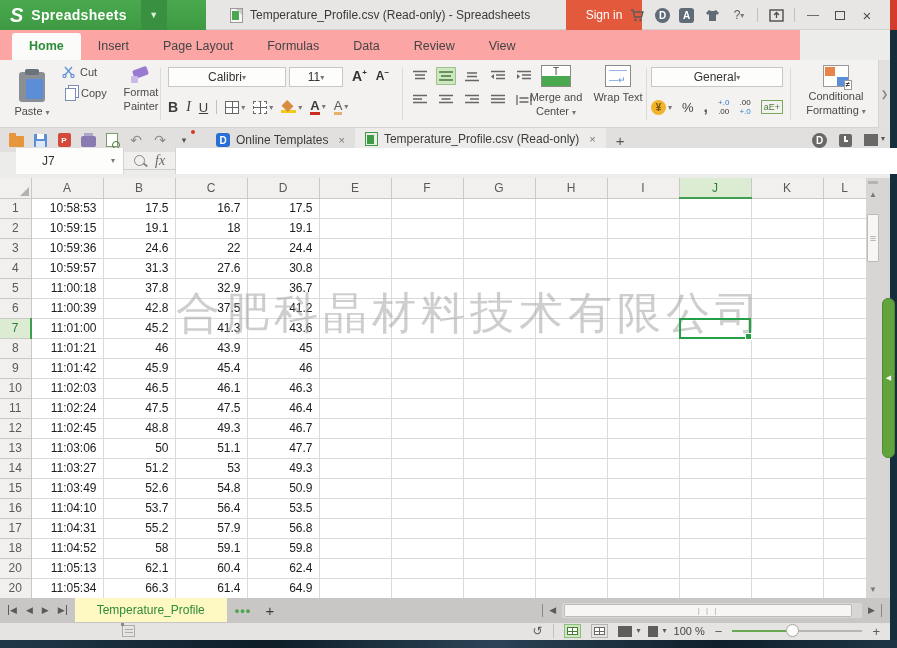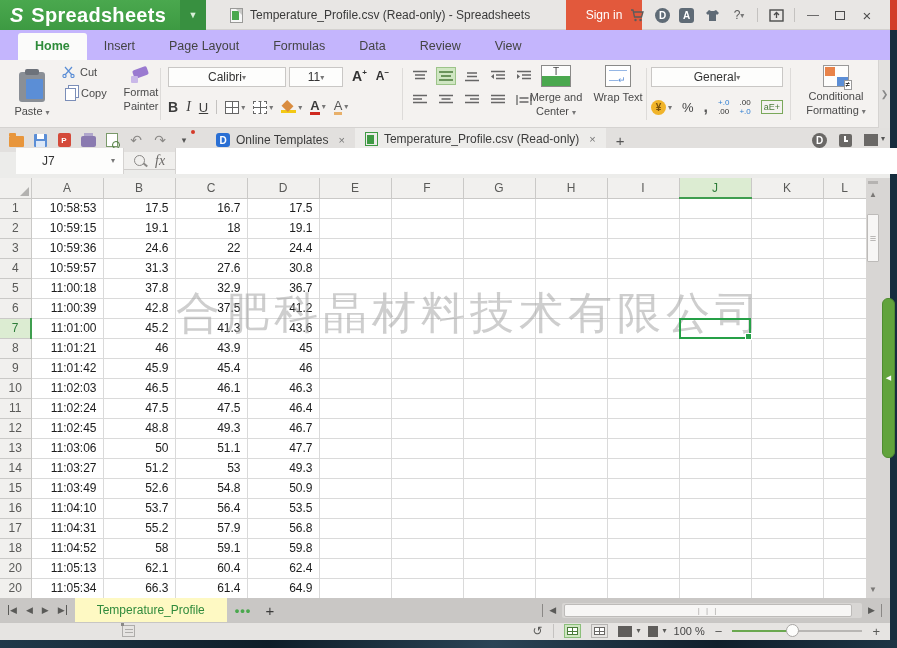--- a/index.html
+++ b/index.html
@@ -14,37 +14,37 @@
     background:linear-gradient(90deg,#20394a,#0e1d28 30%,#2a4456 55%,#101f2b 80%,#1d3545); }
 
   
   .win { left:0; top:0; width:890px; height:640px; background:#ececea; }
 
   
   .titlebar { left:0; top:0; width:890px; height:30px; background:#e8e6e4; border-bottom:1px solid #d3d1cf; }
   .logo { left:0; top:0; width:206px; height:30px; background:linear-gradient(#4aa84e,#3d9a42); color:#fff;
     display:flex; align-items:center; }
   .logo-s { font-size:20px; font-weight:bold; margin:0 8px 0 10px; font-style:italic; }
-  .logo-txt { font-size:20px; font-weight:bold; letter-spacing:.3px; }
+  .logo-txt { font-size:14px; font-weight:bold; letter-spacing:.3px; }
   .logo-dd { margin-left:14px; width:26px; height:30px; background:#389040; display:flex; align-items:center; justify-content:center; font-size:9px; color:#d8efd8; }
   .doc-title { left:230px; top:0; height:30px; display:flex; align-items:center; gap:7px; color:#3a3a3a; font-size:12px; }
   .file-ico { width:13px; height:15px; background:#f6f6f6; border:1px solid #9a9a98; position:relative; }
   .file-ico::before { content:""; position:absolute; left:1px; top:2px; width:7px; height:9px; background:#4aa84e; }
   .file-ico::after { content:""; position:absolute; right:0; top:0; border:3px solid #c9c9c7; border-left-color:transparent; border-bottom-color:transparent; }
   .signin { left:566px; top:0; width:76px; height:30px; background:#e2593c; color:#fff; font-size:12px;
     display:flex; align-items:center; justify-content:center; }
   .tb-icons { right:14px; top:0; height:30px; display:flex; align-items:center; gap:9px; color:#5b5b5b; }
   .tb-ic { width:18px; height:18px; display:flex; align-items:center; justify-content:center; font-size:12px; }
   .sq-ic { width:15px; height:15px; background:#5f6b76; color:#fff; border-radius:3px; font-size:10px; font-weight:bold; display:flex; align-items:center; justify-content:center; }
   .vsep { width:1px; height:14px; background:#c4c2c0; }
   .maxbox { width:10px; height:9px; border:1.5px solid #4c4c4c; }
   .closex { font-size:15px; color:#4c4c4c; }
 
   
-  .menurow { left:0; top:30px; width:890px; height:30px; background:#c4b5fd; display:flex; align-items:flex-end; padding-left:18px; }
+  .menurow { left:0; top:30px; width:800px; height:30px; background:#fca5a5; display:flex; align-items:flex-end; padding-left:12px; }
   .mtab { font-size:12.5px; color:#444; padding:6px 17px 7px; cursor:default; }
   .mtab.active { background:#fbfbfa; color:#2e8b3a; font-weight:bold; border-radius:3px 3px 0 0; }
 
   
   .ribbon { left:0; top:60px; width:890px; height:68px; background:#f4f2f0; border-bottom:1px solid #d5d3d1; }
   .rsep { position:absolute; top:8px; width:1px; height:52px; background:#dddbd9; }
   .rlabel { font-size:11px; color:#4a4a4a; }
   .paste { left:6px; top:4px; width:52px; height:60px; display:flex; flex-direction:column; align-items:center; justify-content:center; gap:3px; }
   .clip { width:26px; height:30px; background:#8a8f96; border-radius:3px; position:relative; }
   .clip::before { content:""; position:absolute; left:6px; top:-3px; width:14px; height:6px; background:#6d727a; border-radius:2px; }

